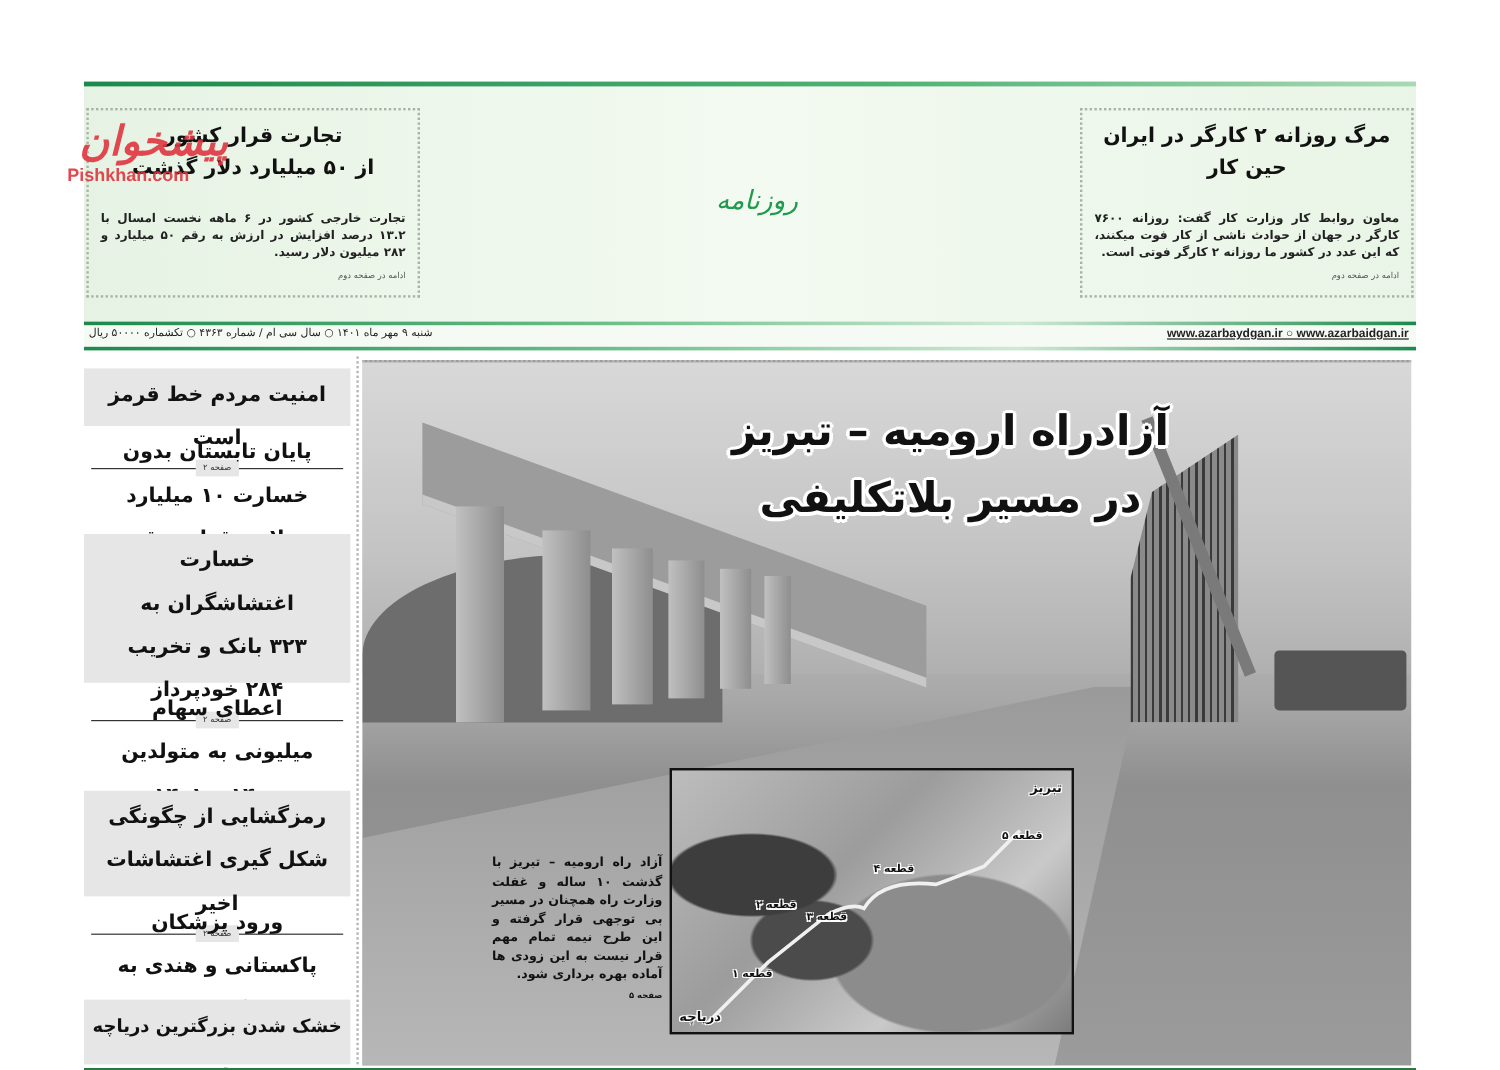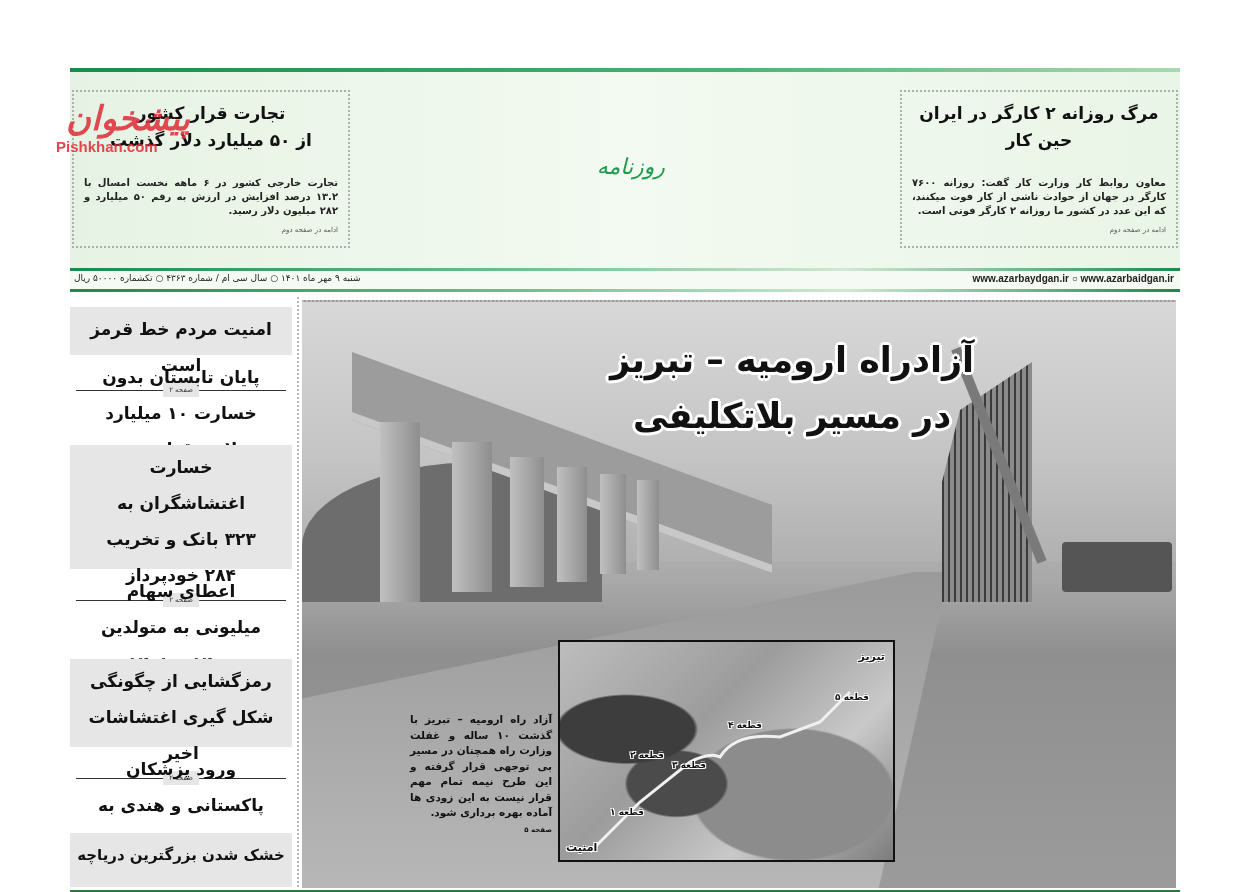--- a/index.html
+++ b/index.html
@@ -18,21 +18,21 @@
   .logo-main { position:absolute; right:10px; top:20px; font-family:"DejaVu Serif", serif; font-size:110px; font-style:italic; font-weight:bold; color:#1f9a4e; -webkit-text-stroke:2px #e8f5ea; text-shadow:0 0 0 #1f9a4e, 2px 2px 0 #1a8544; line-height:120px; letter-spacing:-4px; }
   .logo-sub { position:absolute; right:170px; top:78px; font-family:"DejaVu Serif", serif; font-style:italic; font-size:22px; color:#1f9a4e; }
   .watermark { position:absolute; left:0; top:30px; width:120px; direction:rtl; text-align:center; pointer-events:none; }
   .wm-fa { font-family:"DejaVu Serif", serif; font-weight:bold; font-size:34px; color:#e0353f; opacity:0.9; line-height:40px; font-style:italic;padding-left:36px; }
   .wm-en { font-family:"Liberation Sans", sans-serif; font-weight:bold; font-size:15px; color:#e0353f; opacity:0.9; direction:ltr; margin-left:-14px; text-align:left; }
   
   .datebar { position:absolute; left:0; top:200px; width:1110px; height:24px; background:#f6faf5; }
   .datebar-line-top { position:absolute; left:0; top:0; width:1110px; height:3px; background:linear-gradient(90deg,#1b8a4c,#6cc08a 40%,#cfe9d4 70%,#1b8a4c); }
   .datebar-line-bot { position:absolute; left:0; top:21px; width:1110px; height:3px; background:linear-gradient(90deg,#1b8a4c,#6cc08a 40%,#cfe9d4 70%,#1b8a4c); }
   .date-text { position:absolute; left:4px; top:5px; font-size:9px; color:#222; direction:rtl; font-weight:normal; }
-  .site-text { position:absolute; right:6px; top:5px; font-family:"Liberation Sans", sans-serif; font-size:10px; font-weight:bold; color:#222; }
+  .site-text { position:absolute; right:6px; top:5px; font-family:"Liberation Sans", sans-serif; font-size:10px; font-weight:bold; color:#222;text-decoration:underline; }
   
   .sidebar { position:absolute; left:0; top:239px; width:226px; height:590px; }
   .side-item { position:relative; width:222px; direction:rtl; text-align:center; box-sizing:border-box; padding-top:4px; }
   .side-item.shaded { background:#e6e6e6; }
   .side-title { font-weight:bold; font-size:17px; line-height:36px; color:#111; font-family:"DejaVu Sans", sans-serif; }
   .side-ref { position:relative; height:14px; margin:0 6px; }
   .side-ref .rule { position:absolute; left:0; right:0; top:7px; height:1px; background:#333; }
   .side-ref .pg { position:absolute; left:50%; top:0; transform:translateX(-50%); font-size:7px; background:inherit; padding:0 6px; color:#333; line-height:14px; }
   .side-item.shaded .pg { background:#e6e6e6; }
   .side-item:not(.shaded) .pg { background:#fff; }
@@ -167,21 +167,21 @@
     <div class="caption">
       <div>آزاد راه ارومیه – تبریز با گذشت ۱۰ ساله و غفلت وزارت راه همچنان در مسیر بی توجهی قرار گرفته و این طرح نیمه تمام مهم قرار نیست به این زودی ها آماده بهره برداری شود.</div>
       <div class="caption-ref">صفحه ۵</div>
     </div>
 
     <div class="map">
       <svg class="map-route" viewBox="0 0 300 180">
         <path d="M10 170 L60 120 L110 80 Q130 70 140 75 Q155 50 200 55 L240 40 L270 10" stroke="#f0f0f0" stroke-width="3" fill="none"></path>
       </svg>
       <span class="map-label" style="right:8px;top:8px;font-size:11px;">تبریز</span>
-      <span class="map-label" style="left:6px;bottom:6px;font-size:11px;">امنیت</span>
+      <span class="map-label" style="left:6px;bottom:6px;font-size:11px;">دریاچه</span>
       <span class="map-label" style="left:50px;top:165px;">قطعه ۱</span>
       <span class="map-label" style="left:70px;top:108px;">قطعه ۲</span>
       <span class="map-label" style="left:112px;top:118px;">قطعه ۳</span>
       <span class="map-label" style="left:168px;top:78px;">قطعه ۴</span>
       <span class="map-label" style="left:275px;top:50px;">قطعه ۵</span>
     </div>
   </div>
 
   <div class="bottom-line"></div>
 </div>

